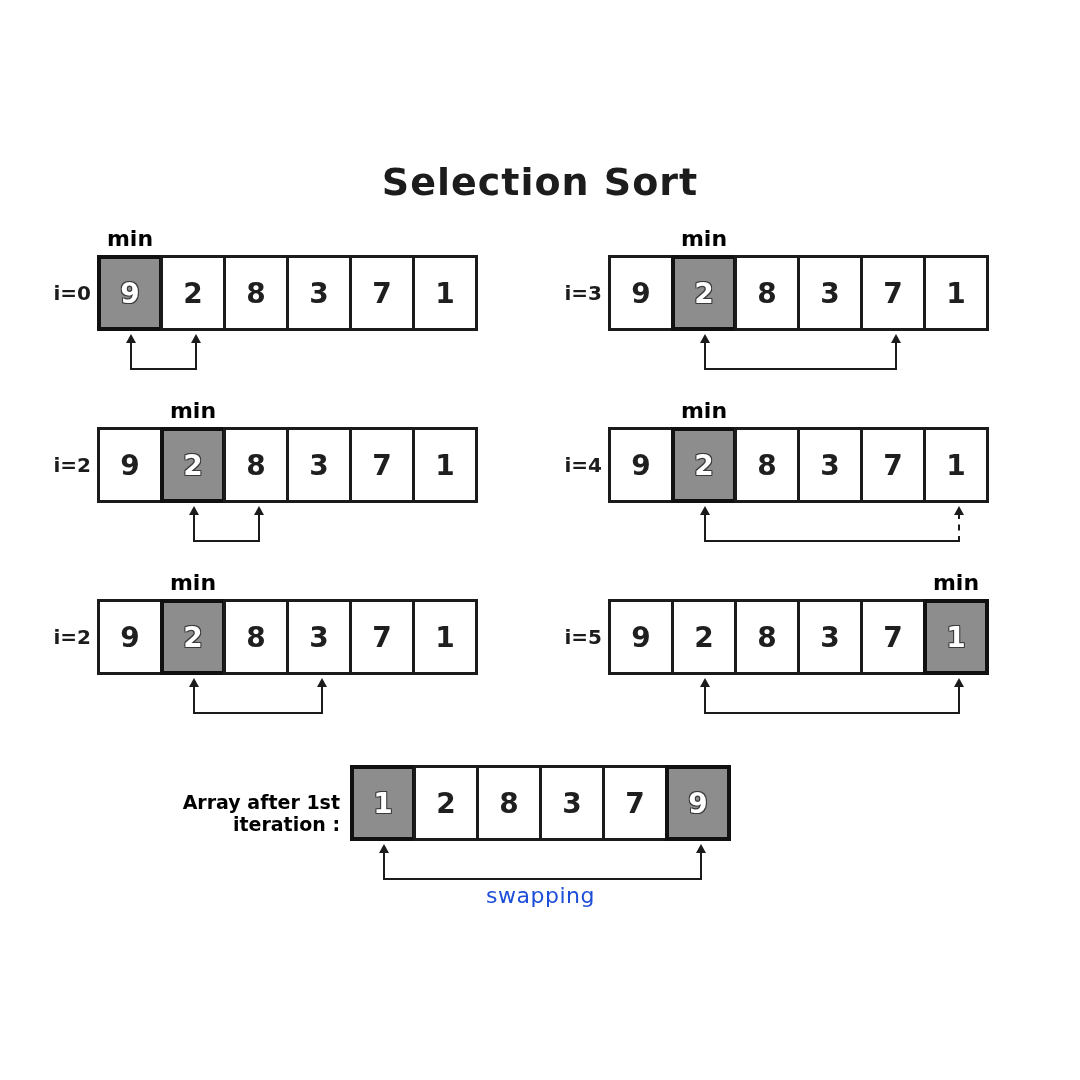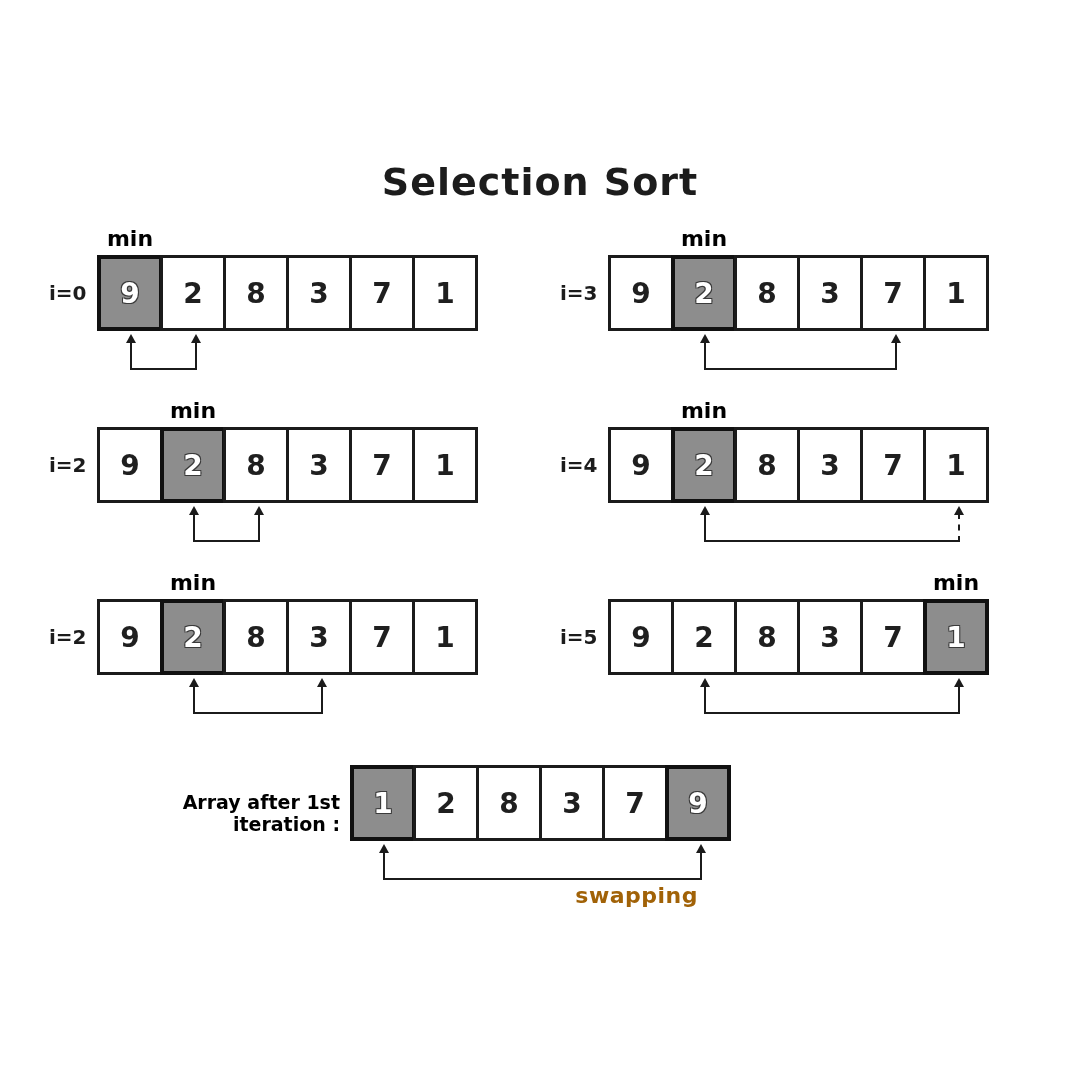--- a/index.html
+++ b/index.html
@@ -17,21 +17,21 @@
     border:3px solid #1b1b1b;background:#ffffff;
     display:flex;align-items:center;justify-content:center;
     font-size:28px;font-weight:700;color:#1f1f1f;
   }
   .cell:first-child{margin-left:0;}
   .cell.hl{
     background:#8d8d8d;border:4px solid #111111;color:#ffffff;
     text-shadow:1px 1px 0 #3a3a3a,-1px -1px 0 #3a3a3a,1px -1px 0 #3a3a3a,-1px 1px 0 #3a3a3a;
   }
   .ilabel{
-    position:absolute;width:42px;text-align:left;
+    position:absolute;width:42px;text-align:right;
     font-size:20px;font-weight:700;color:#1c1c1c;
   }
   .minlabel{
     position:absolute;width:66px;text-align:center;
     font-size:22px;font-weight:700;color:#000000;
   }
   .bracket{
     position:absolute;height:27px;
     border-left:2px solid #1b1b1b;border-right:2px solid #1b1b1b;border-bottom:2px solid #1b1b1b;
   }
@@ -41,22 +41,22 @@
     border-left:5px solid transparent;border-right:5px solid transparent;
     border-bottom:9px solid #1b1b1b;
   }
   .bracket::before{left:-6px;}
   .bracket::after{right:-6px;}
   .result-label{
     position:absolute;width:240px;text-align:right;
     font-size:19px;font-weight:700;color:#000000;
   }
   .caption{
-    position:absolute;text-align:right;
-    font-size:22px;font-weight:700;color:#a16207;letter-spacing:0.5px;
+    position:absolute;text-align:center;
+    font-size:22px;font-weight:400;color:#1d4ed8;letter-spacing:0.5px;
   }
 </style>
 </head>
 <body>
 
 <div class="canvas">
 
   <h1 class="title">Selection Sort</h1>
 
   <div class="ilabel" style="left:49px;top:281px">i=0</div>

